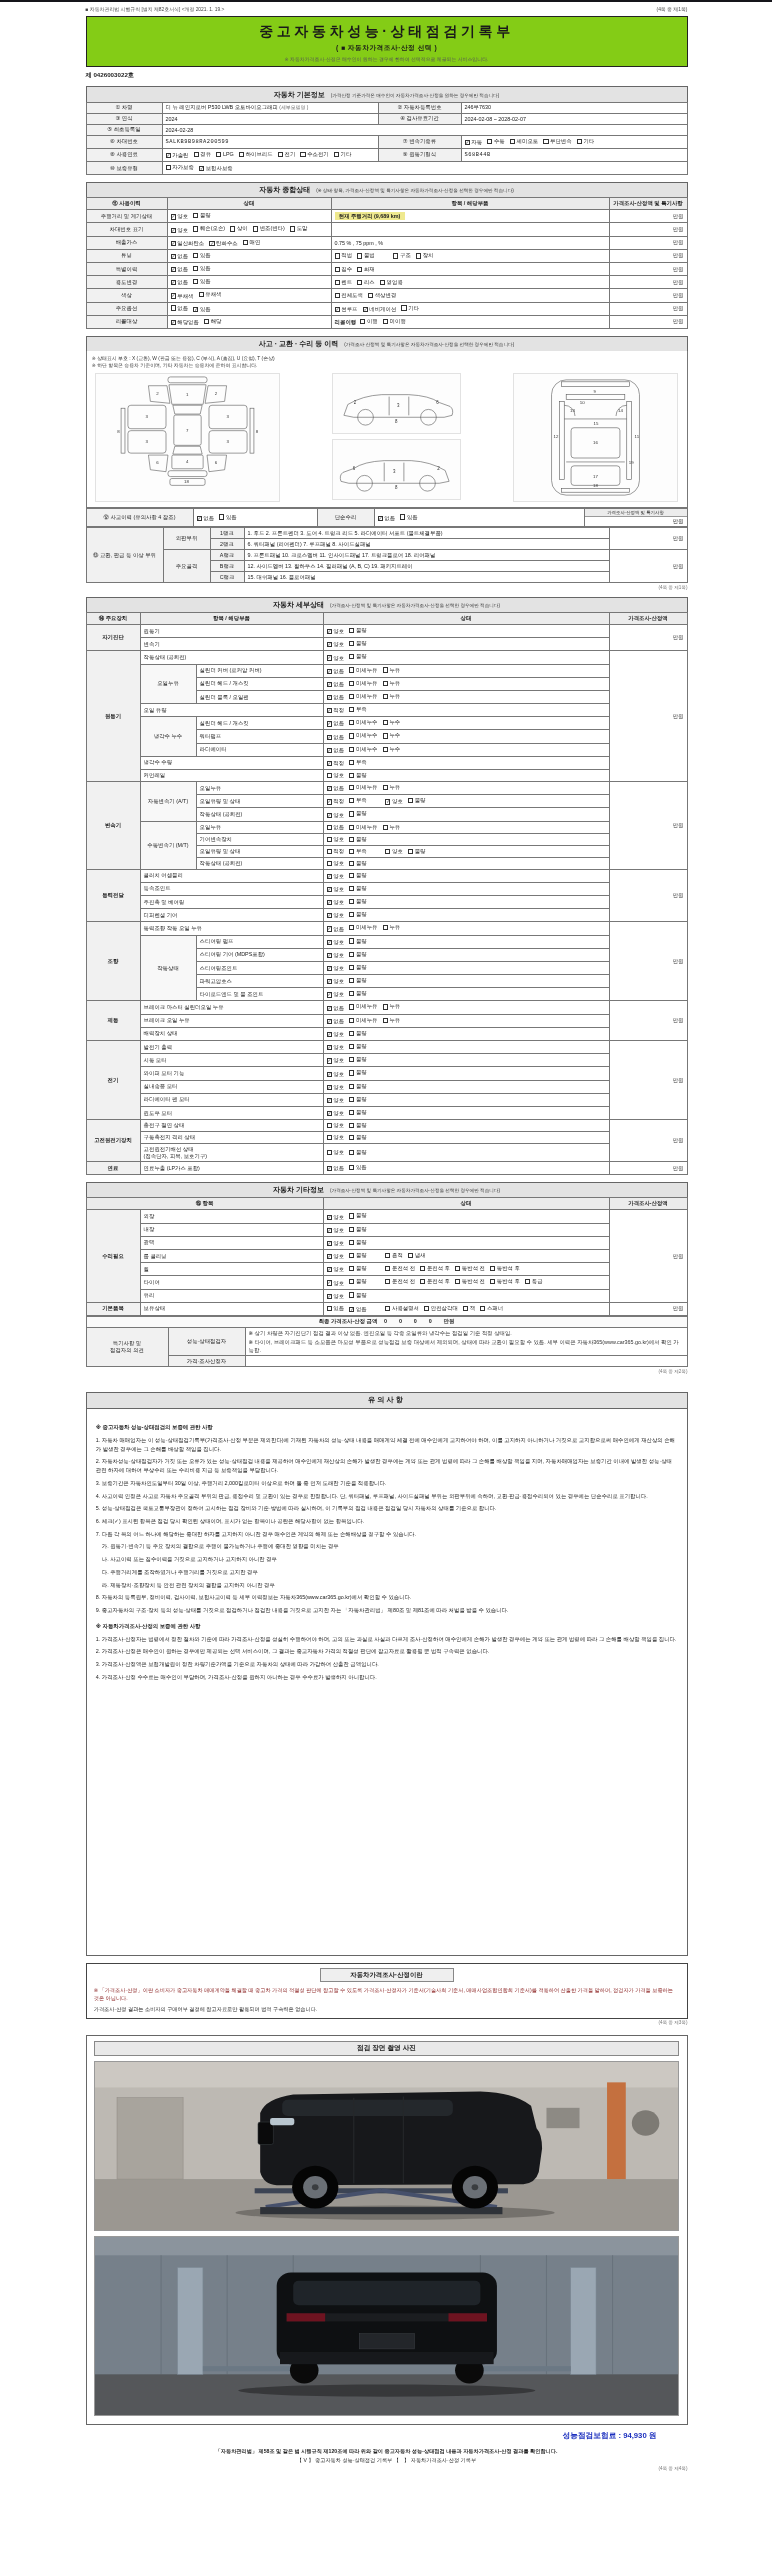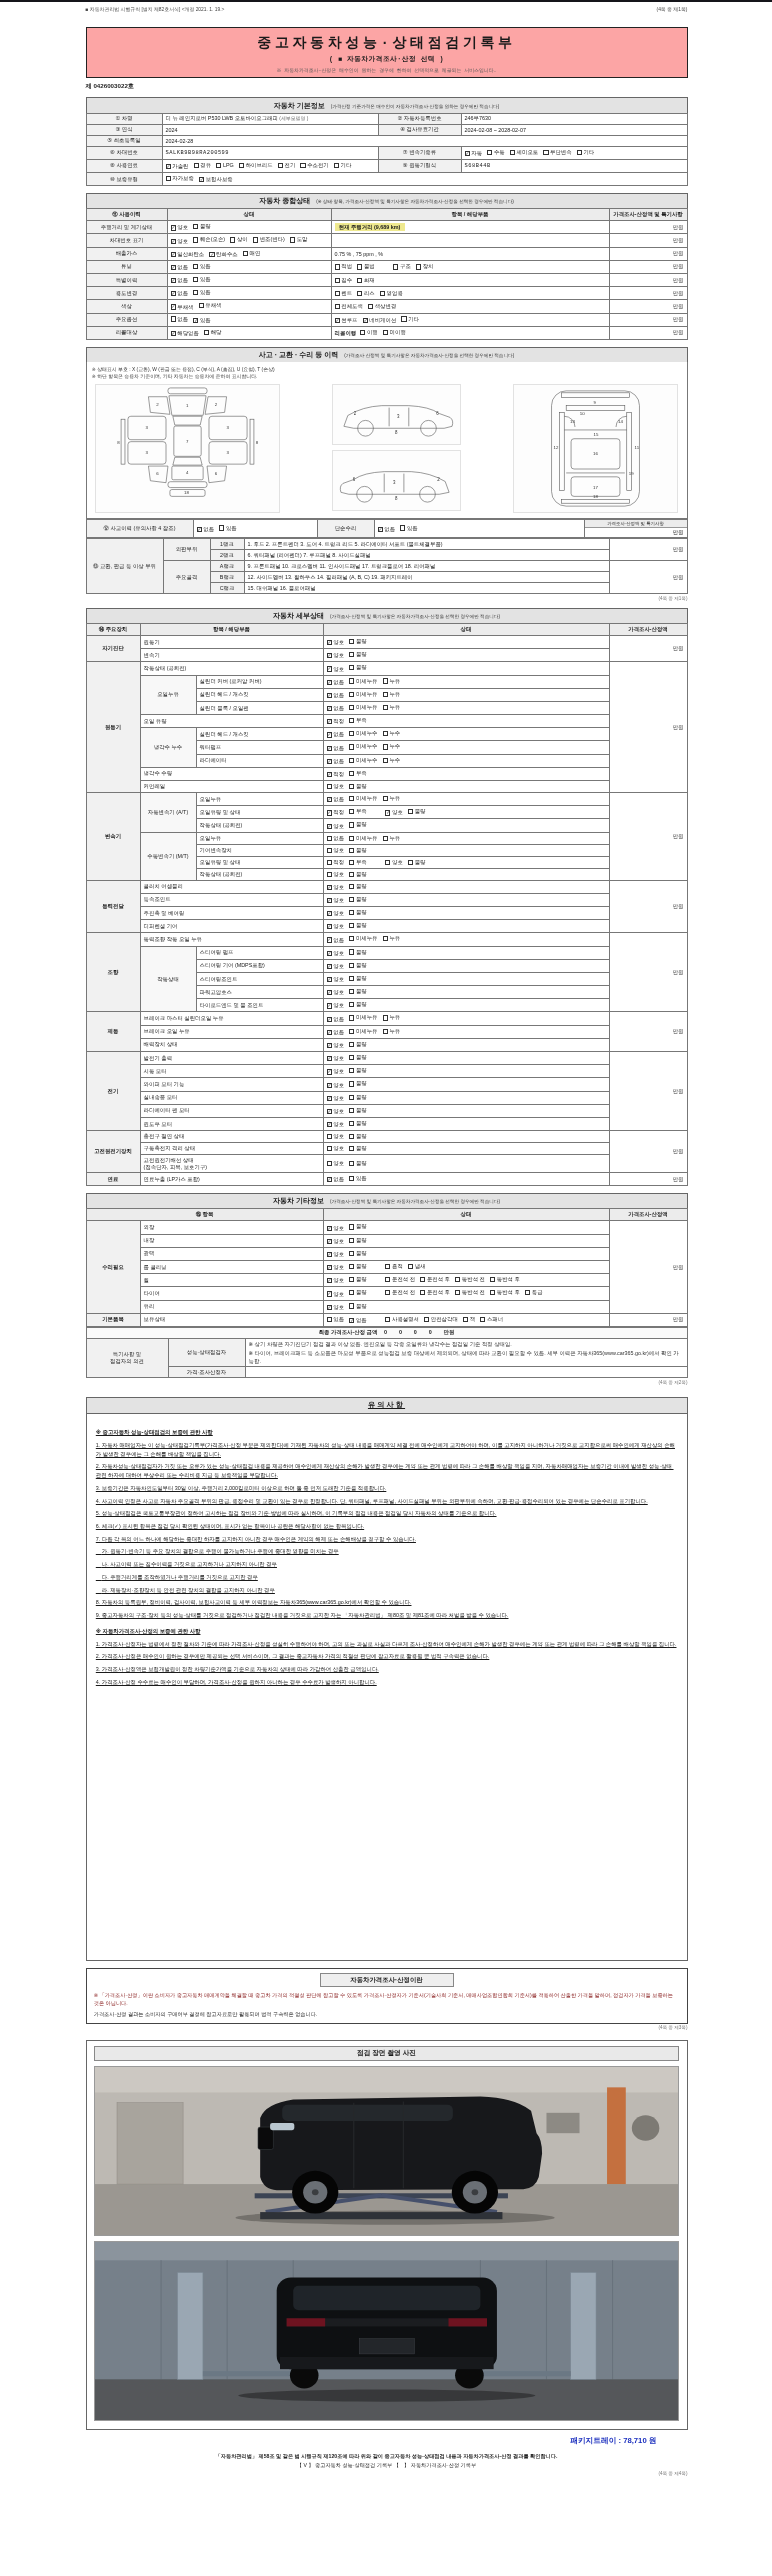--- a/index.html
+++ b/index.html
@@ -1,21 +1,21 @@
 <!DOCTYPE html>
 <html style="font-size:8.2px"><head>
 <meta charset="utf-8">
 <style>
   *{box-sizing:border-box;margin:0;padding:0;}
   body{width:773px;min-height:2576px;background:#ffffff;color:#1a1a1a;
        font-family:"Liberation Sans","DejaVu Sans",sans-serif;}
   .topedge{height:2.1px;background:#15151a;width:100%;}
   .page{width:602px;margin:0 auto;padding:3.1px 0 20.6px;}
   .formref{display:flex;justify-content:space-between;font-size:4.9px;color:#444;margin-top:1px;}
-  .hdrbox{border:1px solid #222;margin-top:15px;padding:6.2px 4.1px 4.1px;text-align:center;background:#fca5a5;font-family:Liberation Mono, monospace;}
+  .hdrbox{border:1px solid #222;margin-top:4px;padding:6.2px 4.1px 4.1px;text-align:center;background:#84cc16;}
   .title{font-size:14px;font-weight:bold;letter-spacing:3.6px;}
   .subtitle{font-size:6.7px;font-weight:bold;margin-top:3.1px;letter-spacing:0.5px;}
   .hdrnote{font-size:4.9px;color:#555;margin-top:2.6px;}
   .docno{font-size:6.2px;font-weight:bold;margin:3.6px 0 1px;color:#222;}
   .sec{margin-top:6.7px;}
   .sechead{border:0.5px solid #666;border-bottom:none;background:#e3e3e3;text-align:center;
            padding:2.1px 0;font-size:7px;font-weight:bold;}
   .sechead .note{font-size:4.6px;font-weight:normal;color:#333;margin-left:4.1px;}
   table.grid{width:100%;border-collapse:collapse;table-layout:fixed;background:#fff;}
   .grid th,.grid td{border:0.5px solid #777;font-size:5.4px;padding:1.5px 3.1px;vertical-align:middle;}
@@ -40,21 +40,21 @@
   .diagrow svg{background:#fdfdfd;border:0.5px solid #e2e2e2;}
   .diagcol{display:flex;flex-direction:column;gap:5.2px;}
   .dg{stroke:#555;fill:none;stroke-width:1.2;}
   .dnum{font-size:9px;fill:#333;font-family:"Liberation Sans",sans-serif;}
   .pricehead .smallhead{font-size:4.4px;background:#ececec;border-bottom:0.5px solid #999;
         text-align:center;padding:1px 0;margin:-1.5px -3.1px 1px;}
   .pricehead .unit{text-align:right;font-size:5.4px;}
   .finalrow{text-align:center;font-weight:bold;font-size:6.2px;background:#fafafa;padding:3.1px 0;}
   .fval{letter-spacing:5.2px;margin:0 5.2px;}
   .cmt{white-space:pre-line;font-size:4.9px;color:#333;line-height:1.5;}
-  .noticebox{border:0.5px solid #666;margin-top:12px;text-decoration:underline;}
+  .noticebox{border:0.5px solid #666;margin-top:18px;}
   .noticetitle{background:#e3e3e3;text-align:center;font-weight:bold;font-size:7.2px;
                padding:2.6px;border-bottom:0.5px solid #666;letter-spacing:2.1px;}
   .noticebody{padding:7.2px 9.3px;font-size:5.4px;line-height:1.6;min-height:546px;}
   .ni{margin-bottom:4.1px;white-space:pre-wrap;}
   .nsub{font-weight:bold;margin:7.2px 0 4.1px;}
   .defbox{border:0.8px solid #444;margin-top:7.2px;padding:4.1px 7.2px 5.2px;}
   .deftitle{text-align:center;font-weight:bold;font-size:6.4px;border:0.5px solid #888;
             background:#efefef;width:134px;margin:0 auto 4.1px;padding:1.5px 0;}
   .defred{color:#8a2020;font-size:5.2px;line-height:1.55;white-space:pre-wrap;}
   .defblack{color:#222;font-size:5.2px;line-height:1.55;margin-top:2.1px;}
@@ -769,22 +769,22 @@
         <rect x="348" y="150" width="364" height="16" fill="#1b1d20"></rect>
         <rect x="348" y="150" width="70" height="16" fill="#6e1320"></rect>
         <rect x="642" y="150" width="70" height="16" fill="#6e1320"></rect>
         <rect x="480" y="190" width="100" height="30" fill="#23262a" stroke="#3c4045"></rect>
         <rect x="336" y="226" width="388" height="24" fill="#17191c"></rect>
       </g>
     </svg>
   </div>
 
   <div class="feeline">
-    <span>패키지트레이 : </span>
-    <span>78,710 원</span>
+    <span>성능점검보험료 : </span>
+    <span>94,930 원</span>
   </div>
   <div class="legal">
     <div class="l1">「자동차관리법」 제58조 및 같은 법 시행규칙 제120조에 따라 위와 같이 중고자동차 성능·상태점검 내용과 자동차가격조사·산정 결과를 확인합니다.</div>
     <div>【 V 】 중고자동차 성능·상태점검 기록부        【　】 자동차가격조사·산정 기록부</div>
   </div>
   <div class="pgmark">(4쪽 중 제4쪽)</div>
 
 </div>
 
 

